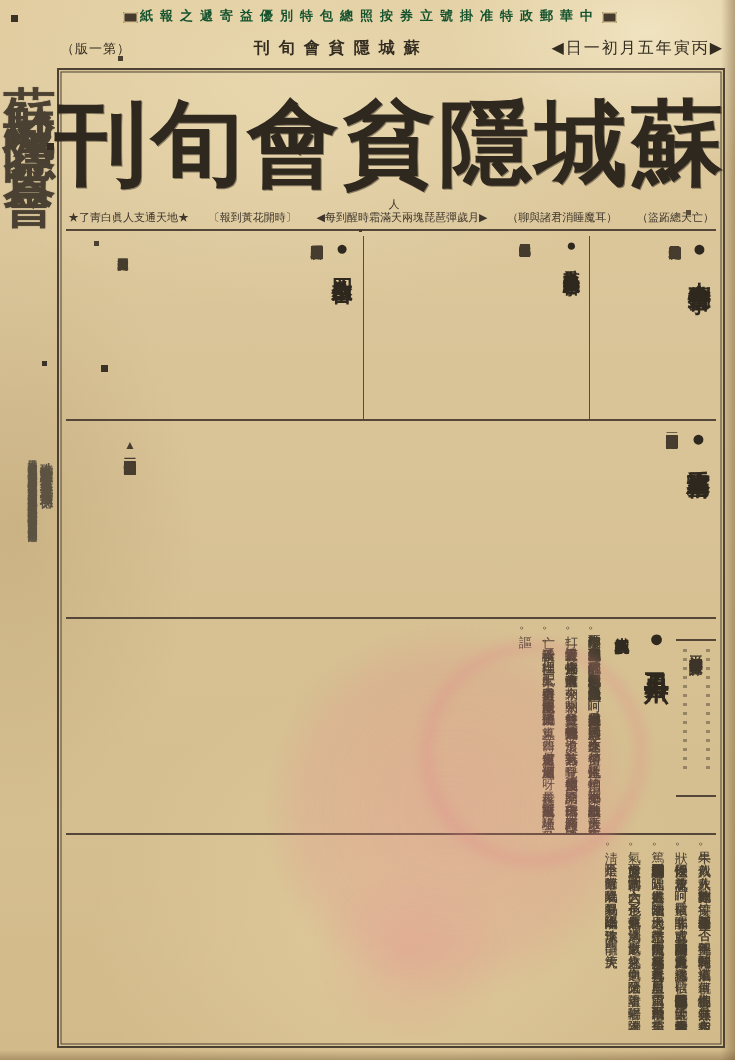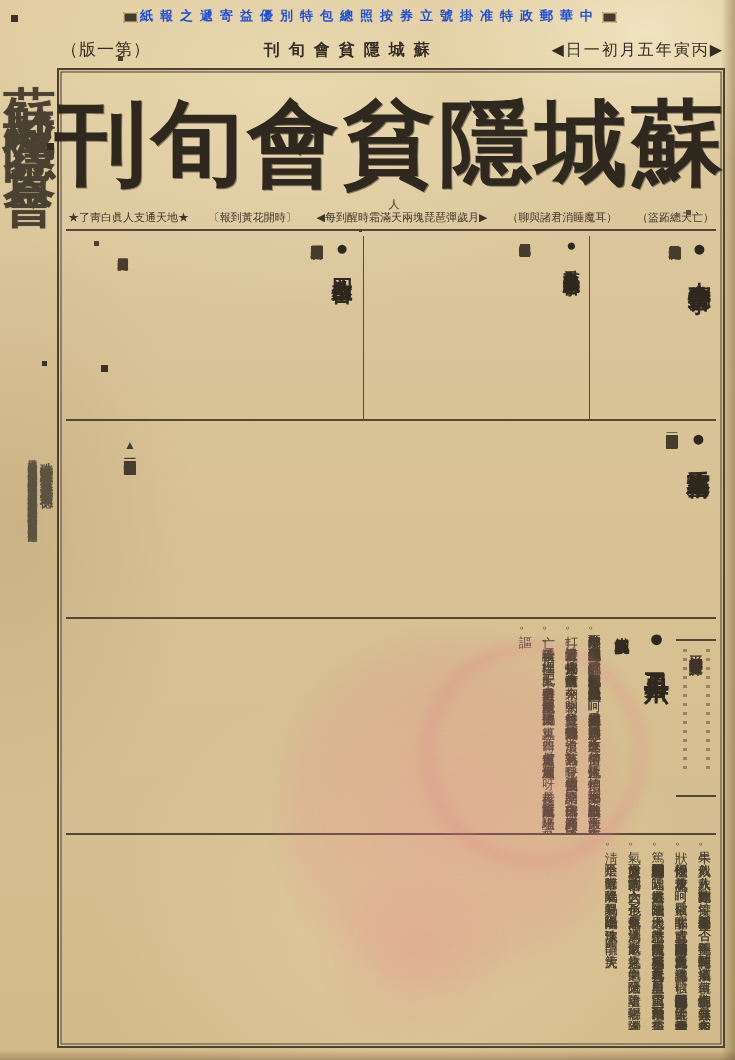--- a/index.html
+++ b/index.html
@@ -21,29 +21,29 @@
   
   .side-title{position:absolute;left:2px;top:44px;width:54px;height:412px;
     font-size:52px;font-weight:bold;color:#4a4133;letter-spacing:22px;
     text-shadow:0 0 1px #4a4133;line-height:54px;}
   .side-ad{position:absolute;left:3px;top:452px;width:52px;height:600px;
     display:flex;flex-direction:row-reverse;color:#5d5342;}
   .side-ad-lead{font-size:13px;line-height:17px;letter-spacing:2px;font-weight:bold;height:330px;}
   .side-ad-rest{font-size:10px;line-height:11.5px;height:598px;letter-spacing:.5px;}
   
   .postal{position:absolute;top:7px;left:120px;width:500px;text-align:center;
-    font-size:13px;letter-spacing:7px;color:#1d4ed8;font-weight:bold;white-space:nowrap;}
+    font-size:13px;letter-spacing:7px;color:#14532d;font-weight:bold;white-space:nowrap;}
   .postal-orn{display:inline-block;width:15px;height:11px;background:#453c2f;
     border-radius:2px;vertical-align:middle;margin:0 2px;box-shadow:inset 0 0 0 1.5px #d9c494, inset 0 0 0 3px #453c2f;}
   .hdr2{position:absolute;top:38px;left:57px;width:671px;display:flex;
     flex-direction:row-reverse;justify-content:space-between;align-items:baseline;
     padding:0 4px;box-sizing:border-box;color:#332c21;}
   .hdr2-date{font-size:16px;font-weight:normal;letter-spacing:2px;}
   .hdr2-title{font-size:16px;letter-spacing:9px;font-weight:bold;}
-  .hdr2-page{font-size:17px;letter-spacing:1px;}
+  .hdr2-page{font-size:13px;letter-spacing:1px;}
   
   .frame{position:absolute;left:57px;top:68px;width:668px;height:980px;
     border:2.5px solid #4c4234;box-shadow:inset 0 0 0 1.5px #d9c494, inset 0 0 0 2.5px #4c4234;
     box-sizing:border-box;padding:10px 7px 0;}
   .masthead{height:128px;display:flex;align-items:center;justify-content:center;position:relative;}
   .masthead-t{font-size:92px;font-weight:900;color:#2f281e;letter-spacing:4px;
     white-space:nowrap;text-shadow:1px 1px 0 rgba(47,40,30,.5);}
   .sig{position:absolute;left:320px;bottom:-4px;width:16px;text-align:center;}
   .sig-ch{font-size:11px;color:#3d352a;display:block;}
   .seal{width:13px;height:15px;background:#4a4032;border-radius:2px;margin:1px auto 0;

